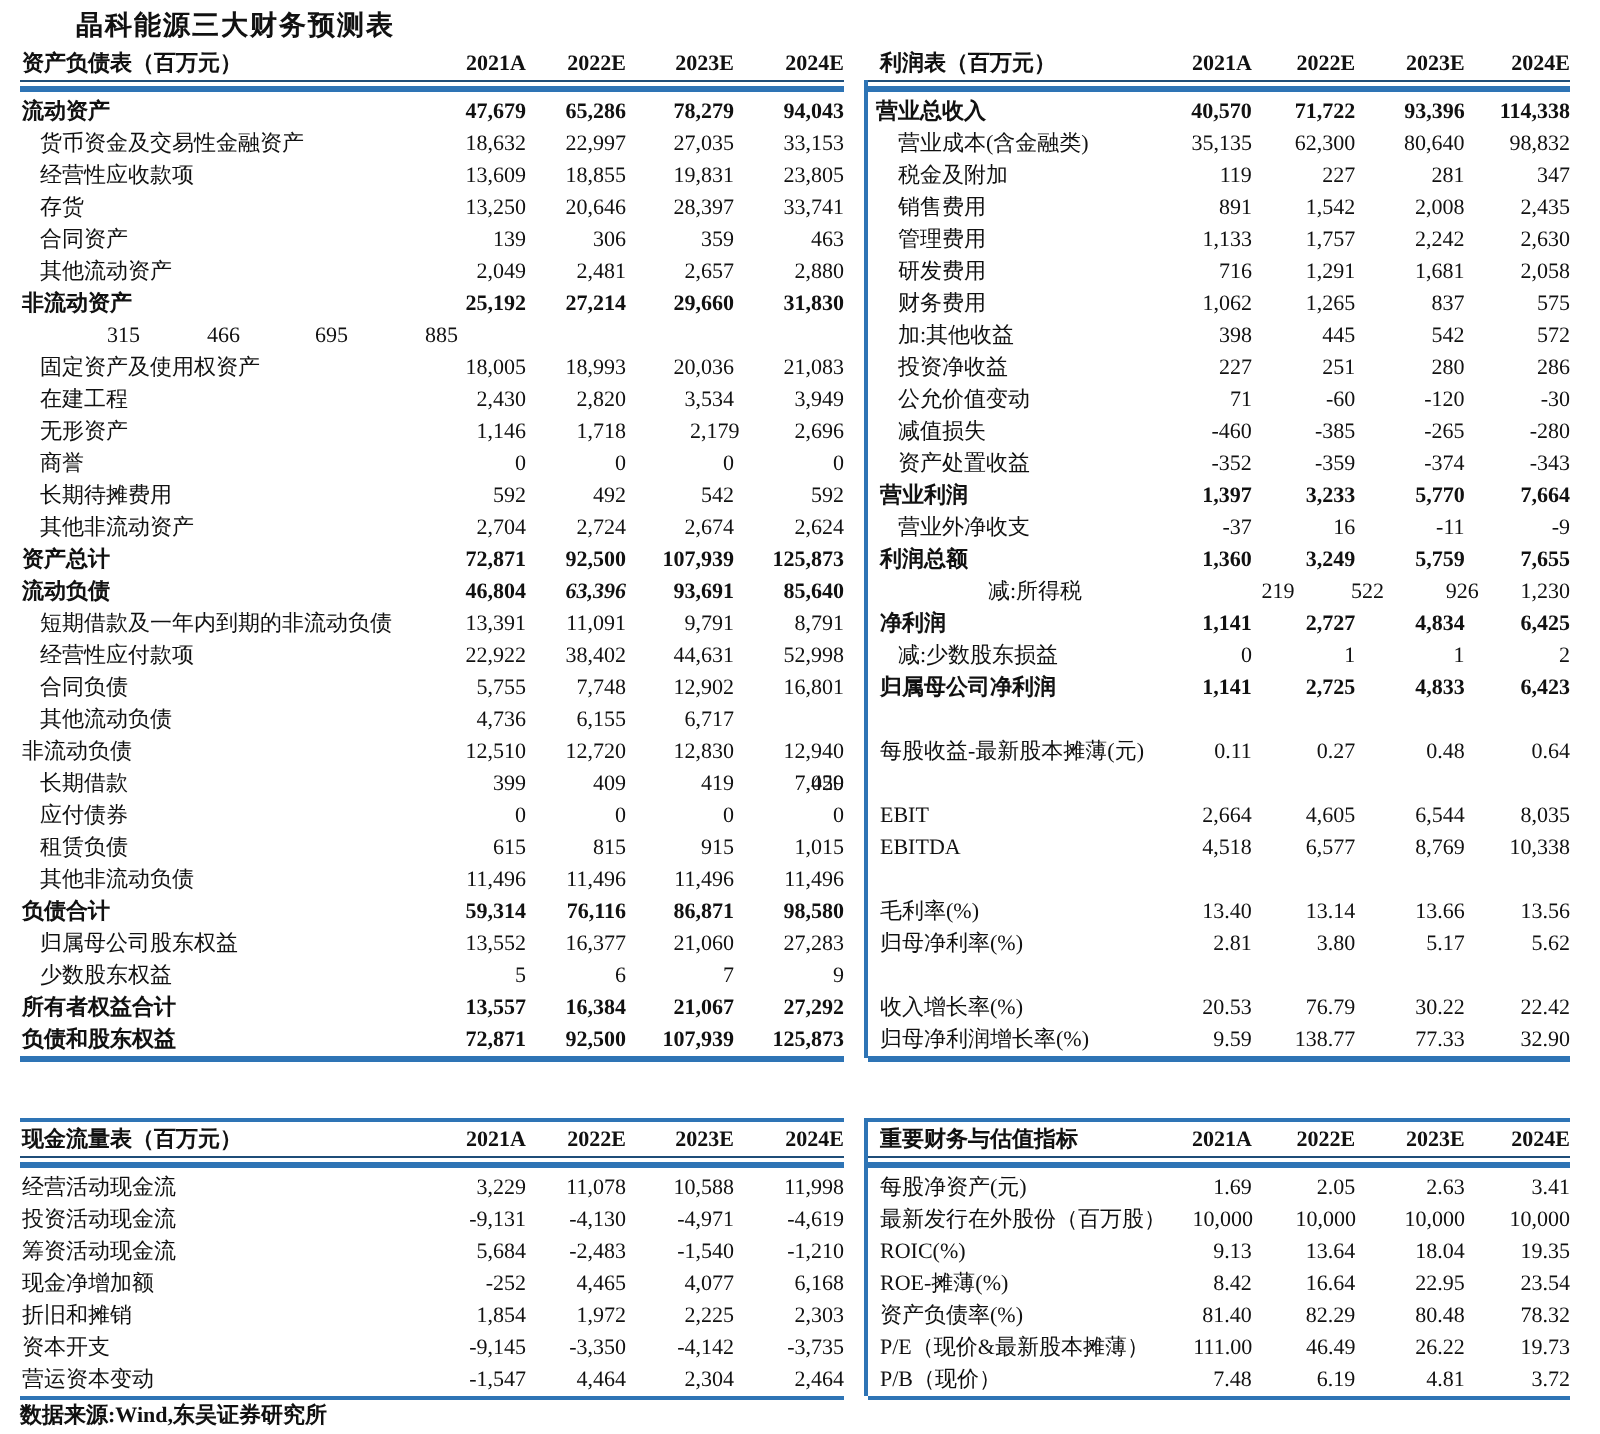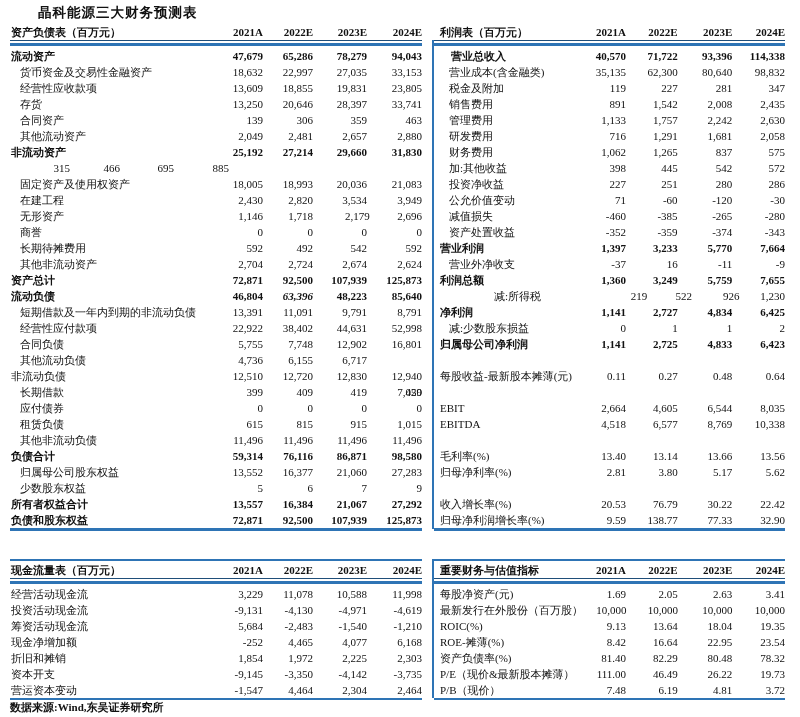--- a/index.html
+++ b/index.html
@@ -142,21 +142,21 @@
           <span class="lbl bold" style="width: 193px; padding-left: 1px;">资产总计</span>
           <span class="num bold" style="width: 60px;">72,871</span>
           <span class="num bold" style="width: 50px;">92,500</span>
           <span class="num bold" style="width: 54px;">107,939</span>
           <span class="num bold" style="width: 55px;">125,873</span>
         </div>
         <div class="row">
           <span class="lbl bold" style="width: 193px; padding-left: 1px;">流动负债</span>
           <span class="num bold" style="width: 60px;">46,804</span>
           <span class="num bold" style="width: 50px; font-style: italic;">63,396</span>
-          <span class="num bold" style="width: 54px;">48,223</span>
+          <span class="num bold" style="width: 54px;">93,691</span>
           <span class="num bold" style="width: 55px;">85,640</span>
         </div>
         <div class="row">
           <span class="lbl" style="width: 193px; padding-left: 10px;">短期借款及一年内到期的非流动负债</span>
           <span class="num" style="width: 60px;">13,391</span>
           <span class="num" style="width: 50px;">11,091</span>
           <span class="num" style="width: 54px;">9,791</span>
           <span class="num" style="width: 55px;">8,791</span>
         </div>
         <div class="row">
@@ -257,21 +257,21 @@
       <div class="row">
         <span class="lbl bold" style="width: 141px; padding-left: 6px;">利润表（百万元）</span>
         <span class="num bold" style="width: 52px;">2021A</span>
         <span class="num bold" style="width: 52px;">2022E</span>
         <span class="num bold" style="width: 55px;">2023E</span>
         <span class="num bold" style="width: 53px;">2024E</span>
       </div>
       <div class="rule2"></div>
       <div>
         <div class="row">
-          <span class="lbl bold" style="width: 141px; padding-left: 17px;">营业总收入</span>
+          <span class="lbl bold" style="width: 141px; padding-left: 4px;">营业总收入</span>
           <span class="num bold" style="width: 52px;">40,570</span>
           <span class="num bold" style="width: 52px;">71,722</span>
           <span class="num bold" style="width: 55px;">93,396</span>
           <span class="num bold" style="width: 53px;">114,338</span>
         </div>
         <div class="row">
           <span class="lbl" style="width: 141px; padding-left: 15px;">营业成本(含金融类)</span>
           <span class="num" style="width: 52px;">35,135</span>
           <span class="num" style="width: 52px;">62,300</span>
           <span class="num" style="width: 55px;">80,640</span>

